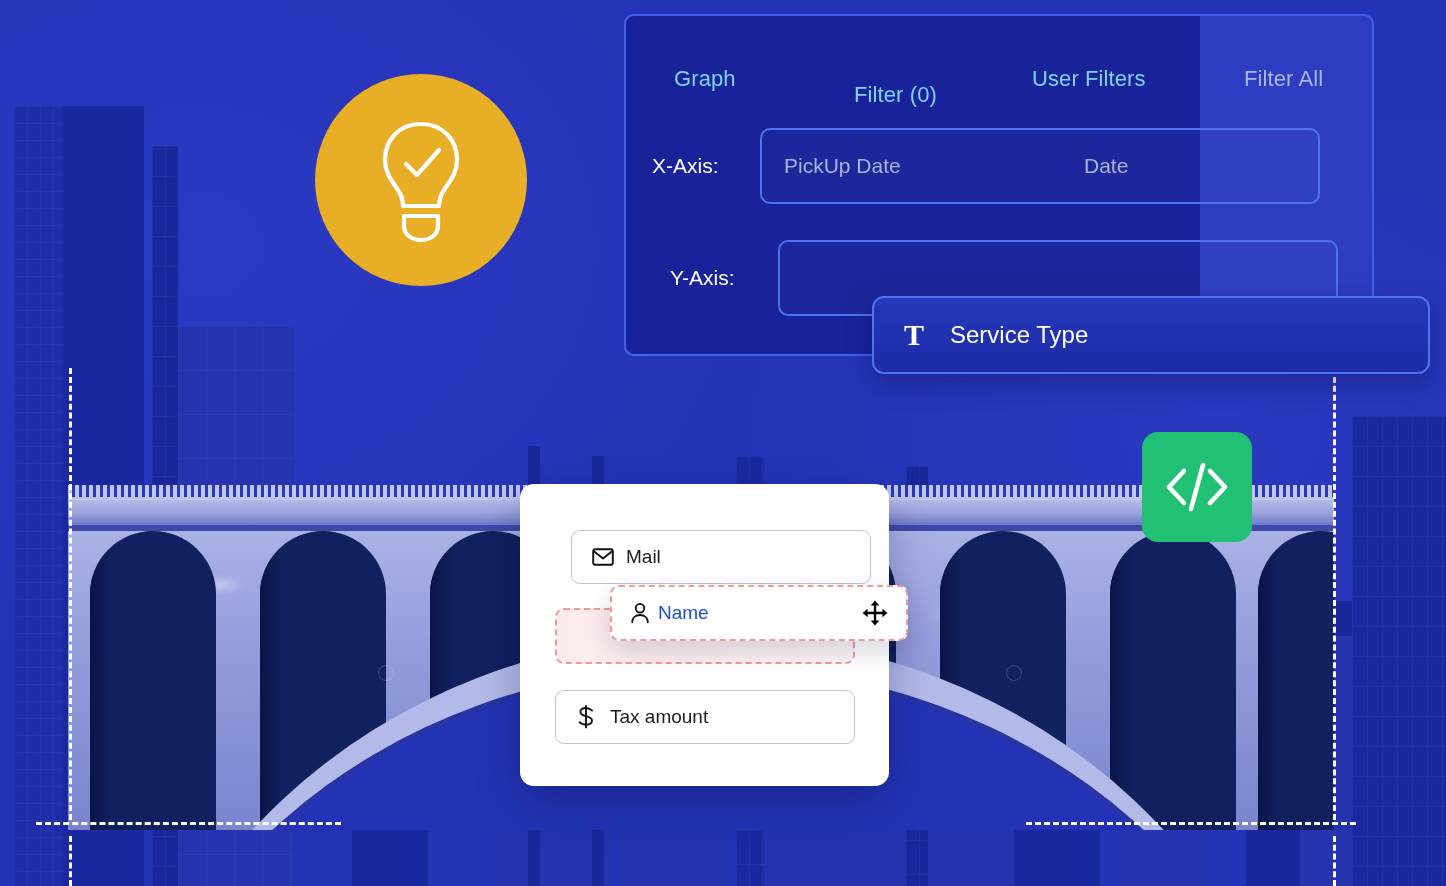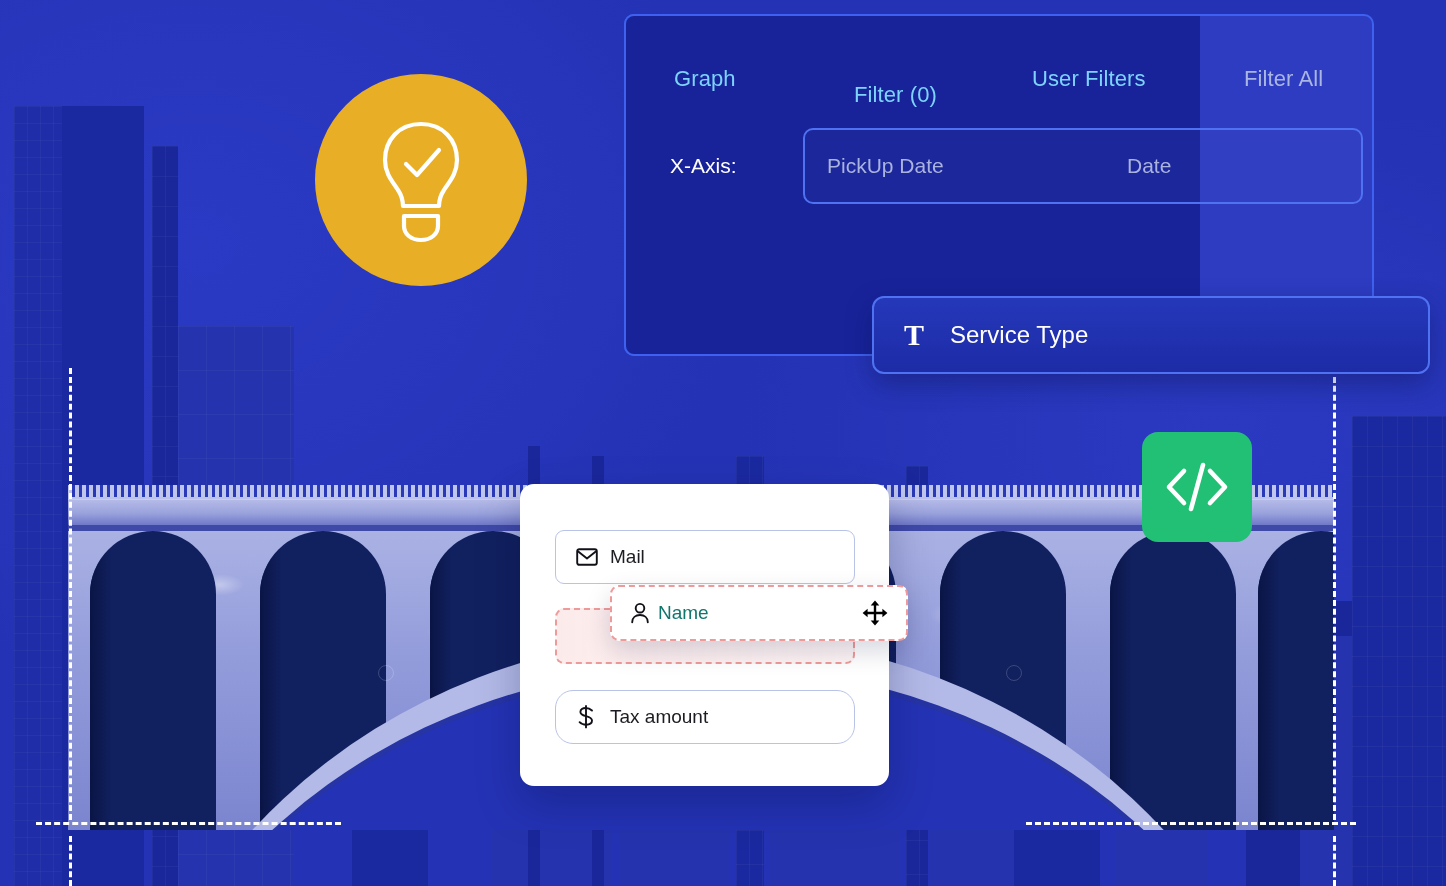--- a/index.html
+++ b/index.html
@@ -219,21 +219,21 @@
   .tab.t0 { left: 50px; }
   .tab.t1 { left: 230px; margin-top: 16px; }
   .tab.t2 { left: 408px; }
   .tab.reset { left: 620px; color: #aab6e2; }
 
   .axis-row {
     position: absolute;
     display: flex;
     align-items: center;
   }
-  .axis-row.x { left: 46px; top: 114px; gap: 25px; }
+  .axis-row.x { left: 28px; top: 114px; }
   .axis-row.y { left: 46px; top: 226px; }
   .axis-label {
     color: #ffffff;
     font-size: 21px;
     width: 108px;
   }
   .axis-field {
     width: 560px; height: 76px;
     border: 2px solid #4f72f2;
     border-radius: 10px;
@@ -291,22 +291,22 @@
     position: absolute;
     left: 35px;
     width: 300px; height: 54px;
     border: 1.5px solid #b9c3e8;
     border-radius: 9px;
     background: #ffffff;
     display: flex;
     align-items: center;
     padding: 0 20px;
   }
-  .field.f0 { top: 46px; }
-  .field.f2 { top: 206px; border-radius: 18px; }
+  .field.f0 { top: 46px; margin-left: 16px; }
+  .field.f2 { top: 206px; }
   .field .fi { width: 26px; display: flex; align-items: center; }
   .field .ftxt {
     color: #1c1c22;
     font-size: 19px;
     margin-left: 8px;
   }
 
   
   .dropzone {
     position: absolute;
@@ -323,21 +323,21 @@
     left: 610px; top: 585px;
     width: 298px; height: 56px;
     background: #ffffff;
     border: 2px dashed #ef9a9a;
     border-radius: 9px;
     display: flex;
     align-items: center;
     padding: 0 18px;
     box-shadow: 0 10px 26px rgba(5,12,60,.16);
   }
-  .drag-chip .ftxt { color: #0f766e; font-size: 19px; margin-left: 8px; }
+  .drag-chip .ftxt { color: #1d4ed8; font-size: 19px; margin-left: 8px; }
   .drag-chip .handle { margin-left: auto; display: flex; align-items: center; }
 
   svg { display: block; }
 </style>
 </head>
 <body>
 
 <div id="stage">
 
   <div class="bg-glow-a"></div>
@@ -440,20 +440,26 @@
     </div>
 
     <div class="axis-row x">
       <div class="axis-label">X-Axis:</div>
       <div class="axis-field">
         <span class="val">PickUp Date</span>
         <span class="val sub">Date</span>
       </div>
     </div>
 
+    <div class="axis-row y">
+      <div class="axis-label">Y-Axis:</div>
+      <div class="axis-field">
+        <span class="val"></span>
+      </div>
+    </div>
   </div>
 
   <div class="svc-chip">
     <span class="t-icon">T</span>
     <span class="label">Service Type</span>
   </div>
 
   <div class="form-card">
     <div class="field f0">
       <span class="fi">

